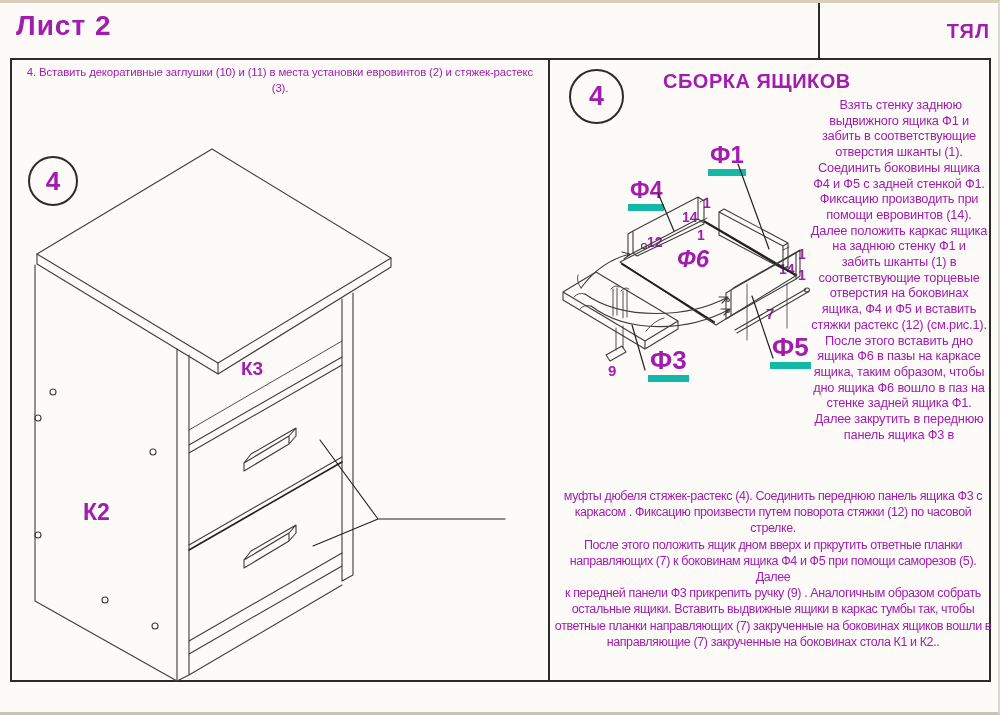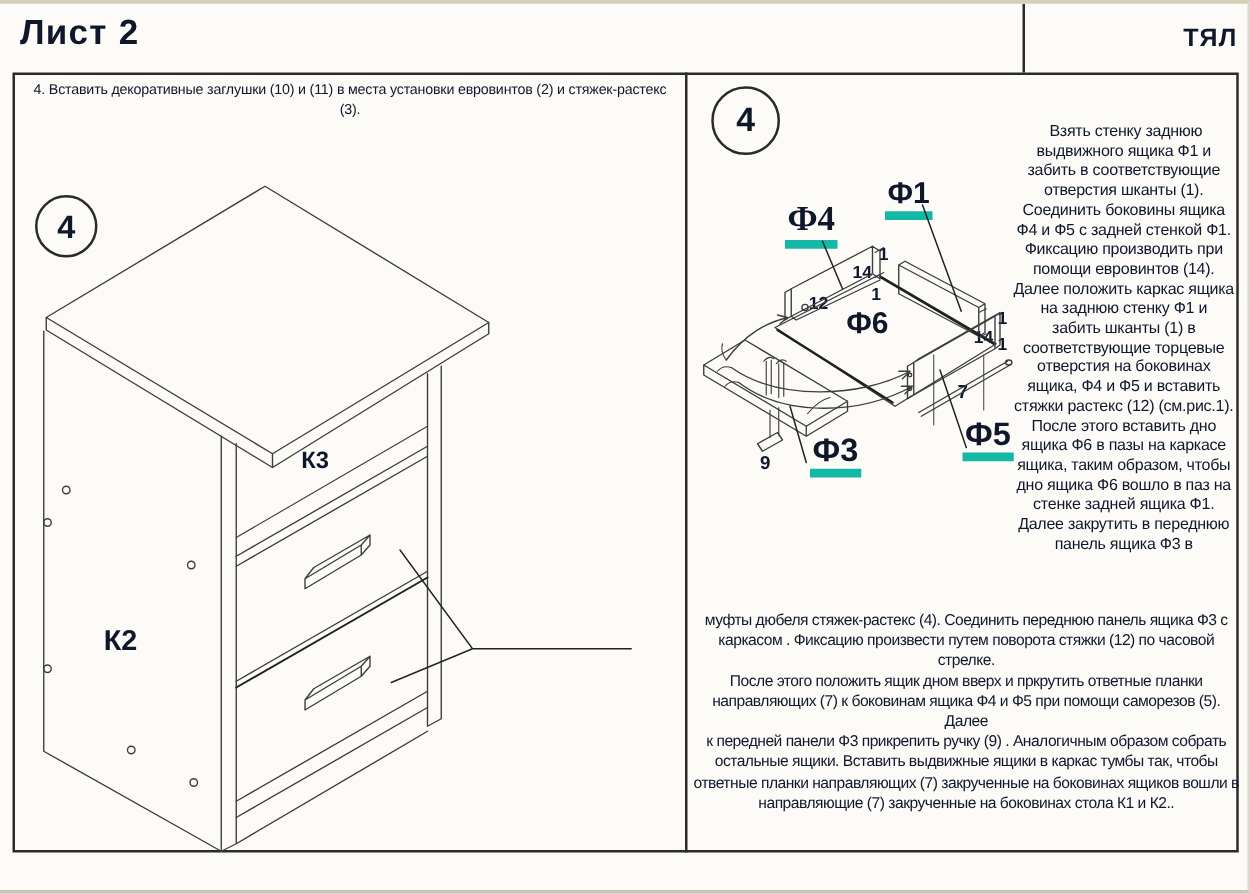--- a/index.html
+++ b/index.html
@@ -1,19 +1,19 @@
 <!DOCTYPE html>
 <html><head>
 <meta charset="utf-8">
 <style>
   html,body{margin:0;padding:0;background:#e9e6df;}
   .page{
     position:relative;width:1000px;height:715px;margin:0 auto;
     background:#fcfbf8;overflow:hidden;
-    font-family:"Liberation Sans",sans-serif;color:#0f172a;
+    font-family:"Liberation Sans",sans-serif;color:#a21caf;
     border-top:3px solid #d8cfba;border-bottom:3px solid #c9c4ba;
     border-right:2px solid #ddd8cc;box-sizing:border-box;
   }
   .abs{position:absolute;}
   .pre{white-space:pre-line;text-align:center;}
   .frame{border:2px solid #2b2b2b;box-sizing:border-box;}
   .vline{background:#2b2b2b;}
   .badge{
     border:2px solid #2b2b2b;border-radius:50%;
     display:flex;align-items:center;justify-content:center;
@@ -42,20 +42,21 @@
 
   <div class="abs pre step-text" style="left:16px;top:61px;width:528px;font-size:11.4px;line-height:16px;">4. Вставить декоративные заглушки  (10) и (11) в места установки евровинтов (2) и стяжек-растекс
 (3).</div>
 
   <div class="abs badge" style="left:28px;top:153px;width:46px;height:46px;font-size:26px;">4</div>
 
   <div class="abs lbl" style="left:241px;top:356px;font-size:19px;">К3</div>
   <div class="abs lbl" style="left:83px;top:475px;font-size:23px;margin-top:23px;">К2</div>
 
   <div class="abs badge" style="left:569px;top:66px;width:51px;height:51px;font-size:27px;">4</div>
+  <div class="abs" style="left:663px;top:67px;font-size:20px;font-weight:bold;letter-spacing:0.5px;">СБОРКА ЯЩИКОВ</div>
 
   <div class="abs pre col-text" style="left:806px;top:94px;width:186px;font-size:12.8px;line-height:15.7px;">&nbsp;Взять стенку заднюю
 выдвижного ящика Ф1 и
 забить в соответствующие
 отверстия шканты (1).
 Соединить боковины ящика
 Ф4 и Ф5 с задней стенкой Ф1.
 Фиксацию производить при
 помощи евровинтов (14).
 Далее положить каркас ящика
@@ -76,22 +77,22 @@
   <div class="abs pre bot-text" style="left:553px;top:447px;width:440px;font-size:12.5px;line-height:16.2px;margin-top:38px;">муфты дюбеля стяжек-растекс (4). Соединить переднюю панель ящика  Ф3 с
 каркасом . Фиксацию произвести путем поворота стяжки (12) по часовой стрелке.
 После этого положить ящик дном вверх и пркрутить ответные планки
 направляющих  (7) к боковинам ящика Ф4 и Ф5 при помощи саморезов (5). Далее
 к передней панели Ф3 прикрепить ручку  (9) . Аналогичным образом собрать
 остальные ящики. Вставить выдвижные ящики в каркас тумбы так, чтобы
 ответные планки направляющих (7) закрученные на боковинах ящиков  вошли в
 направляющие (7) закрученные на боковинах стола К1 и К2..</div>
 
   <div class="abs lbl ulined" style="left:708px;top:140px;font-size:24px;">Ф1</div>
-  <div class="abs lbl ulined" style="left:628px;top:159px;font-size:28px;font-family:Liberation Serif, serif;">Ф4</div>
-  <div class="abs lbl" style="left:677px;top:244px;font-size:24px;">Ф6</div>
+  <div class="abs lbl ulined" style="left:628px;top:176px;font-size:23px;">Ф4</div>
+  <div class="abs lbl" style="left:677px;top:244px;font-size:24px;font-style:italic;">Ф6</div>
   <div class="abs lbl ulined" style="left:648px;top:344px;font-size:26px;">Ф3</div>
   <div class="abs lbl ulined" style="left:770px;top:331px;font-size:26px;">Ф5</div>
 
   <div class="abs small-num" style="left:703px;top:193px;font-size:14px;">1</div>
   <div class="abs small-num" style="left:682px;top:207px;font-size:14px;">14</div>
   <div class="abs small-num" style="left:697px;top:225px;font-size:14px;">1</div>
   <div class="abs small-num" style="left:647px;top:232px;font-size:14px;">12</div>
   <div class="abs small-num" style="left:798px;top:244px;font-size:14px;">1</div>
   <div class="abs small-num" style="left:779px;top:259px;font-size:14px;">14</div>
   <div class="abs small-num" style="left:798px;top:265px;font-size:14px;">1</div>

